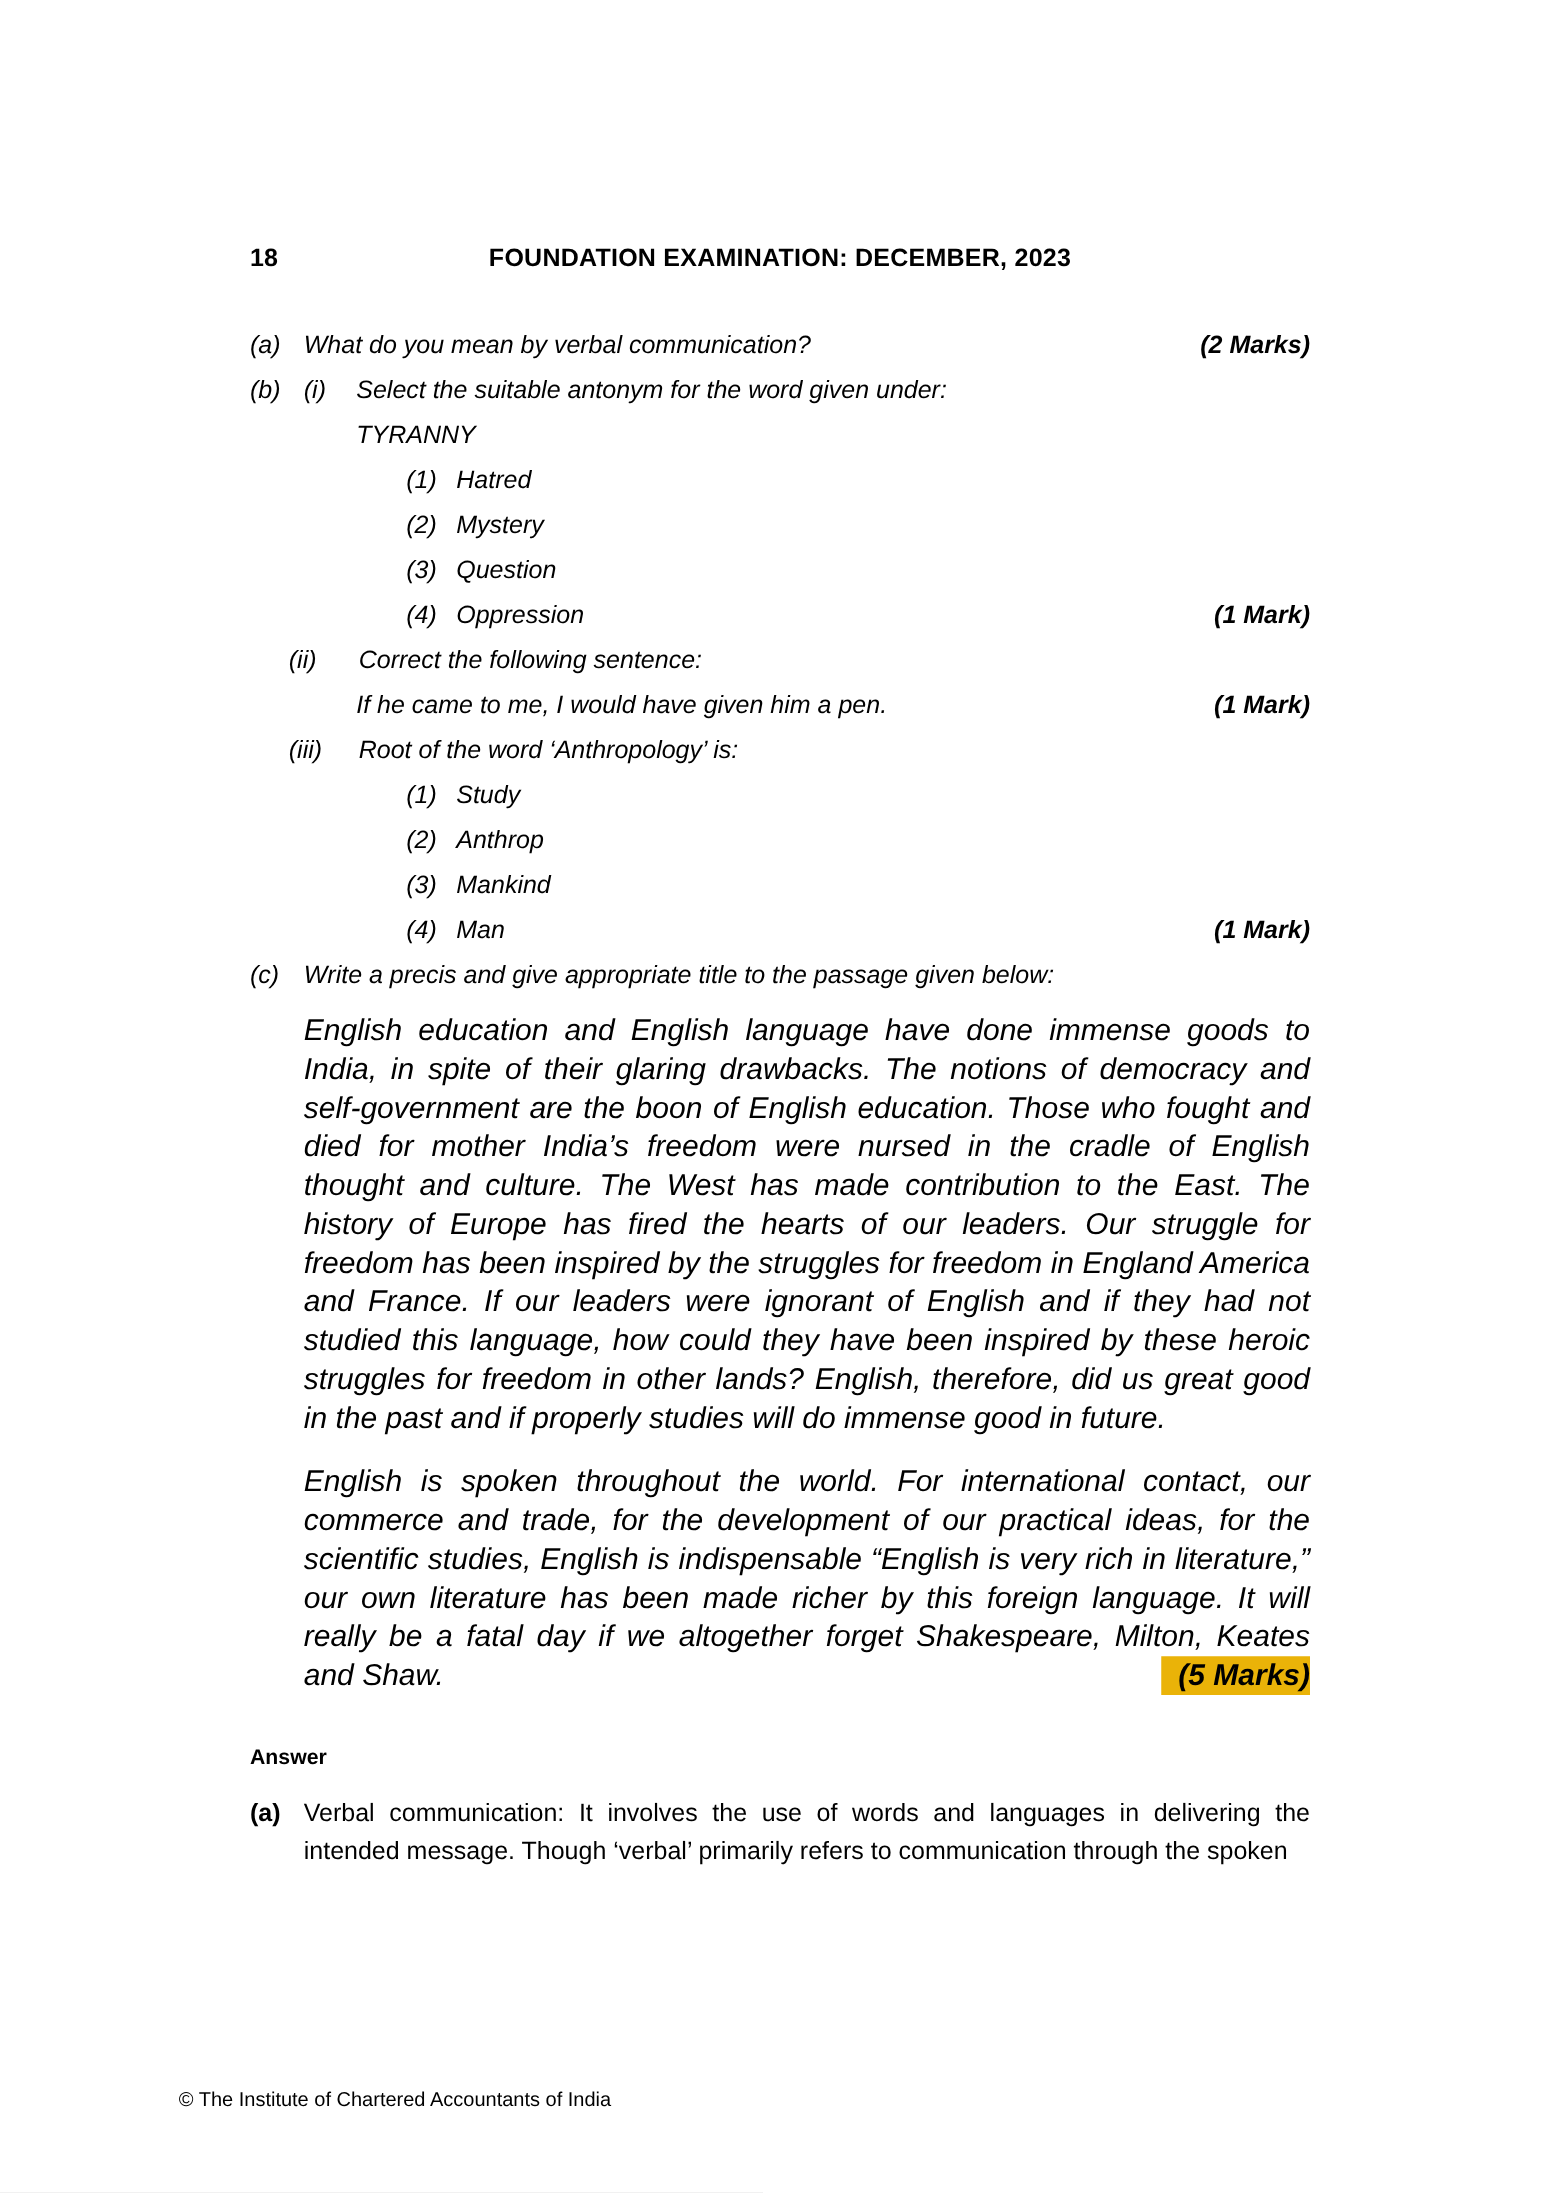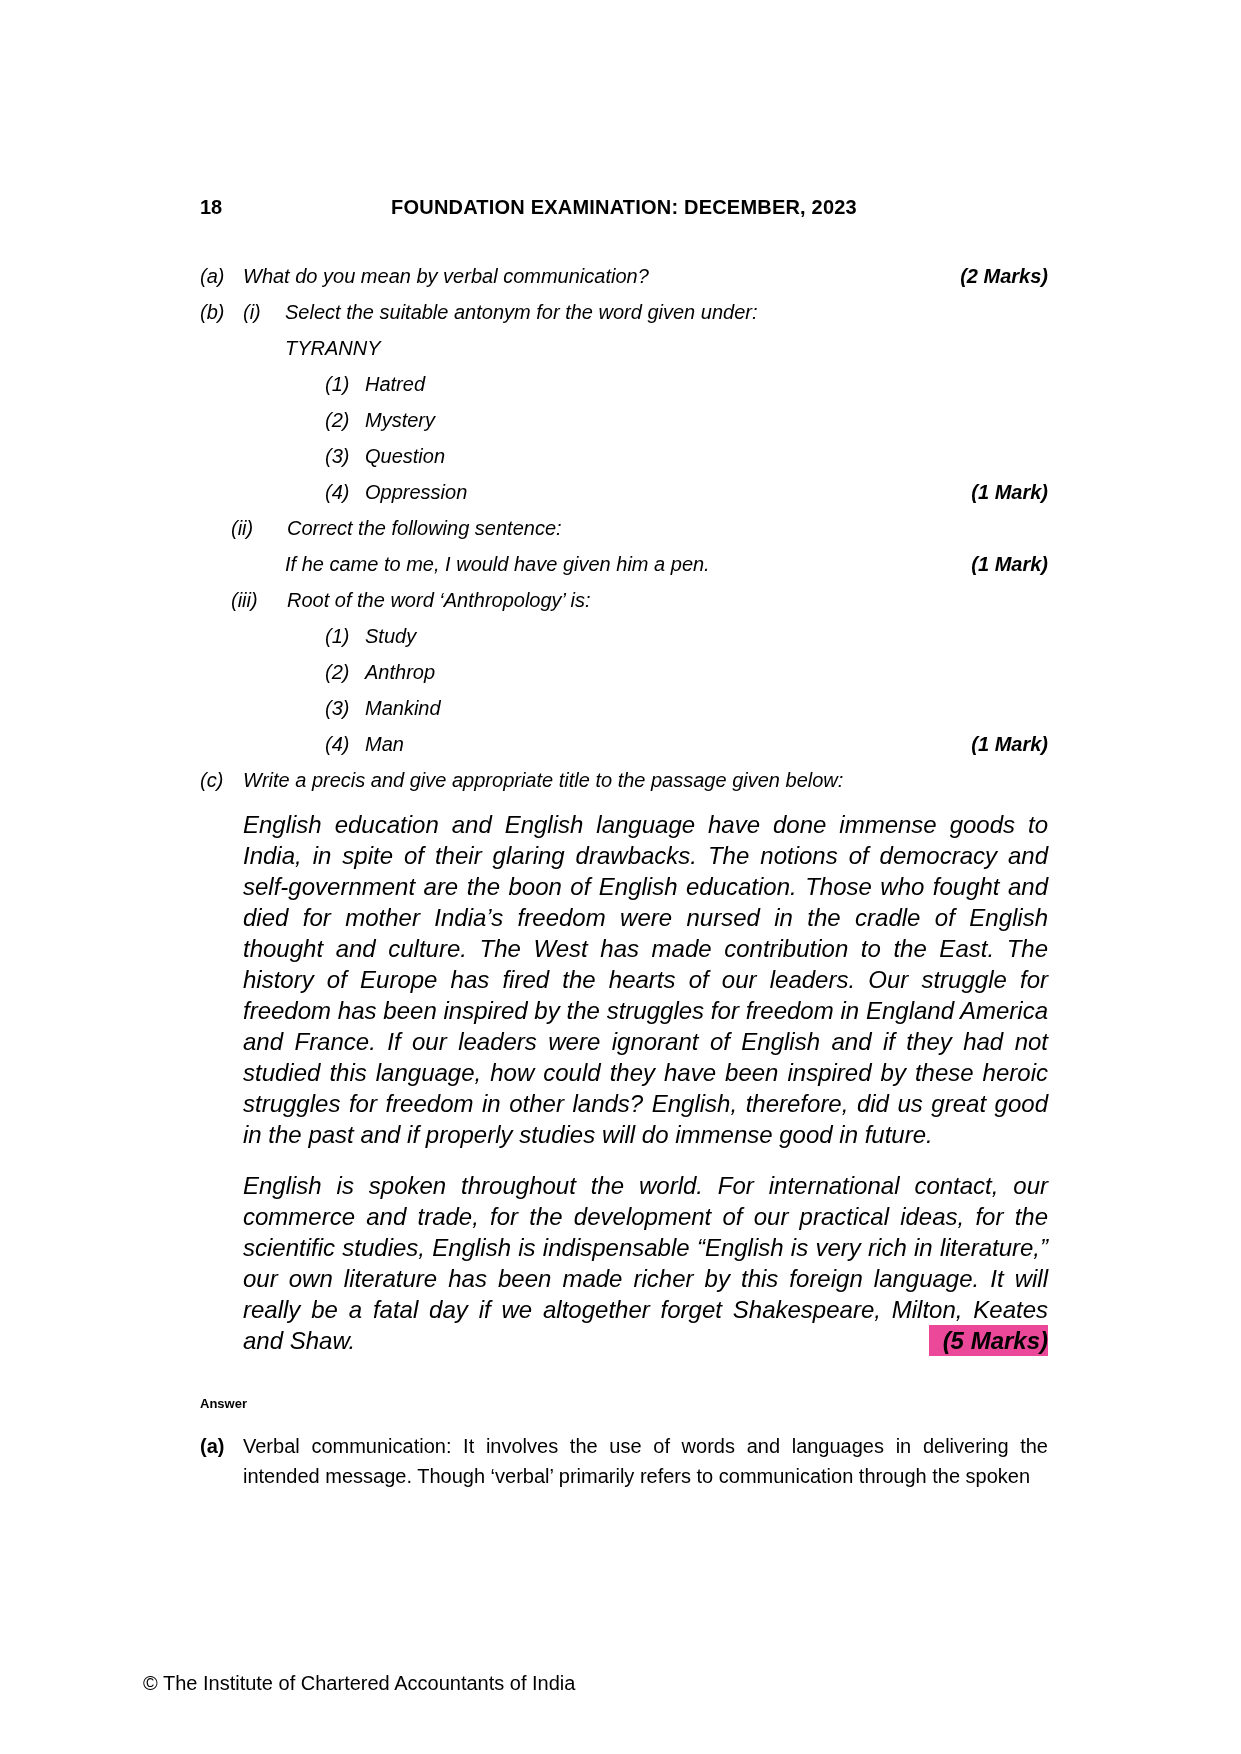--- a/index.html
+++ b/index.html
@@ -33,21 +33,21 @@
     margin-right:120px; 
     letter-spacing:0.2px;
   }
   .q-heading {
     font-weight:bold;
     font-size:20.5px;
     margin-bottom:16px;
   }
   .ans-heading {
     font-weight:bold;
-    font-size:13px;
+    font-size:17px;
     margin-top:40px;
     margin-bottom:16px;
   }
   .q-row {
     display:flex;
     align-items:baseline;
     font-style:italic;
     font-size:20px;
     line-height:23px;
     margin-bottom:13px;
@@ -73,40 +73,40 @@
     text-align:justify;
     margin-left:43px;
     margin-top:17px;
     position:relative;
   }
   .passage.second { margin-top:20px; }
   .passage .marks-abs {
     position:absolute;
     right:0; bottom:0;
     font-weight:bold;
-    background:#ec4899;
+    background:#eab308;
     padding-left:14px;
   }
   .answer-row {
     display:flex;
     align-items:baseline;
     font-size:20px;
     line-height:30px;
     margin-top:20px;
   }
   .answer-row .lbl0 { font-weight:bold; font-style:normal; }
   .answer-text {
     flex:1;
     text-align:justify;
   }
   .footer {
     position:absolute;
     left:143px;
     top:1672px;
-    font-size:20px;
+    font-size:16px;
     color:#000;
   }
 </style>
 </head>
 <body>
 
 <div class="page">
   <div class="content">
 
     <div class="page-header">

